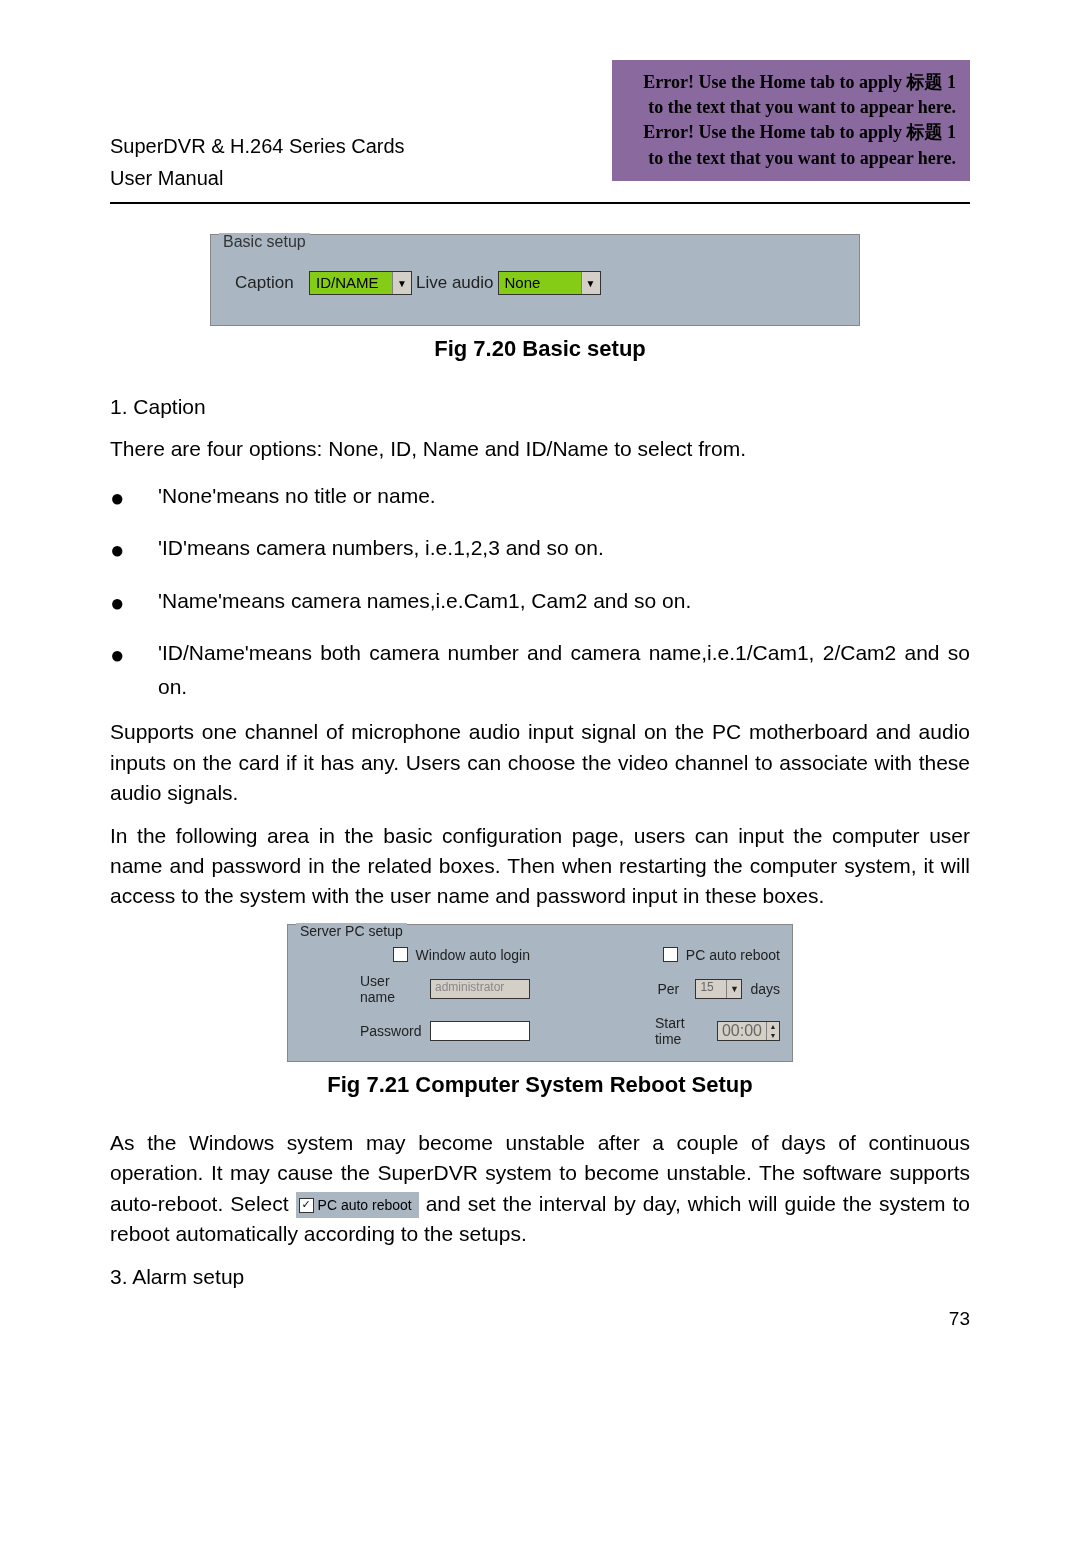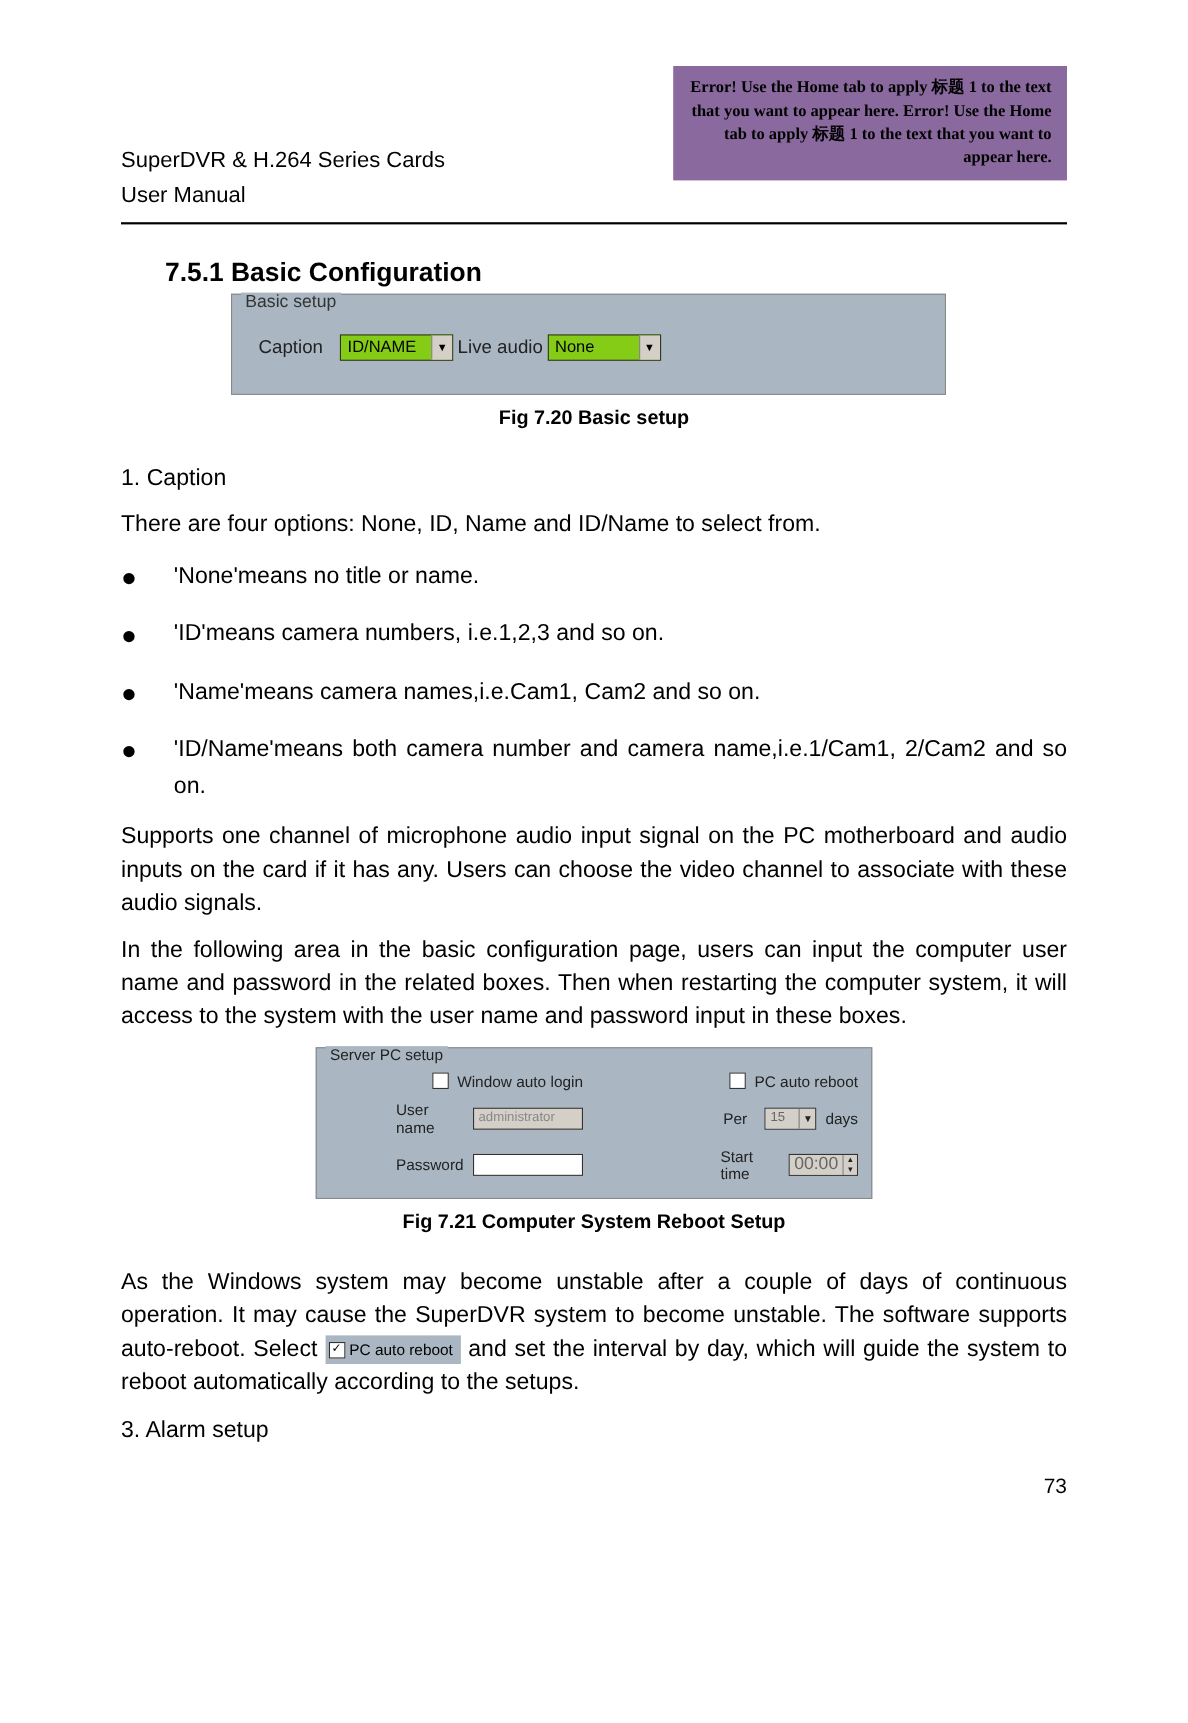--- a/index.html
+++ b/index.html
@@ -27,35 +27,35 @@
     font-size: 20px;
     line-height: 1.6;
     padding-top: 70px;
   }
   .header-right {
     width: 330px;
     background: #8a6a9e;
     color: #000;
     font-family: "Times New Roman", serif;
     font-weight: bold;
-    font-size: 15px;
+    font-size: 18px;
     text-align: right;
     padding: 10px 14px;
     line-height: 1.4;
   }
   .section-title {
     font-size: 24px;
     font-weight: bold;
     margin-left: 40px;
     margin-bottom: 5px;
   }
   .fig-caption {
     text-align: center;
     font-weight: bold;
-    font-size: 18px;
+    font-size: 22px;
     margin: 10px 0 30px 0;
   }
   .body-text {
     font-size: 21px;
     line-height: 1.45;
     margin: 12px 0;
     text-align: justify;
   }
   .bullets {
     margin: 10px 0;
@@ -197,38 +197,37 @@
     vertical-align: middle;
     gap: 4px;
   }
   .inline-chk .chk2 {
     width: 13px; height: 13px; background:#fff; border:1px solid #333;
     display:inline-flex;align-items:center;justify-content:center;font-size:11px;
   }
 
   .page-num {
     position: absolute;
-    bottom: 24px;
+    bottom: 34px;
     right: 110px;
     font-size: 19px;
   }
 </style>
 </head>
 <body>
 
 <div class="page">
   <div class="header">
     <div class="header-left">
       <div>SuperDVR &amp; H.264 Series Cards</div>
       <div>User Manual</div>
     </div>
     <div class="header-right">Error! Use the Home tab to apply 标题 1 to the text that you want to appear here. Error! Use the Home tab to apply 标题 1 to the text that you want to appear here.</div>
   </div>
 
-  <div class="section-title">7.5.1  Basic Configuration</div>
 
   <div class="fig720">
     <span class="group-label">Basic setup</span>
     <div class="fig720-row">
       <span class="lbl" style="margin-left:10px;width:70px;">Caption</span>
       <span class="dropdown">
         <span class="val">ID/NAME</span>
         <span class="arrow">▼</span>
       </span>
       <span class="lbl">Live audio</span>

